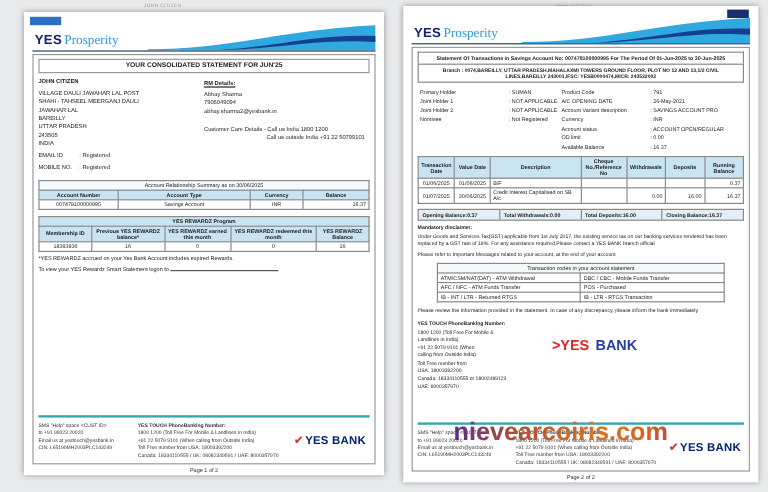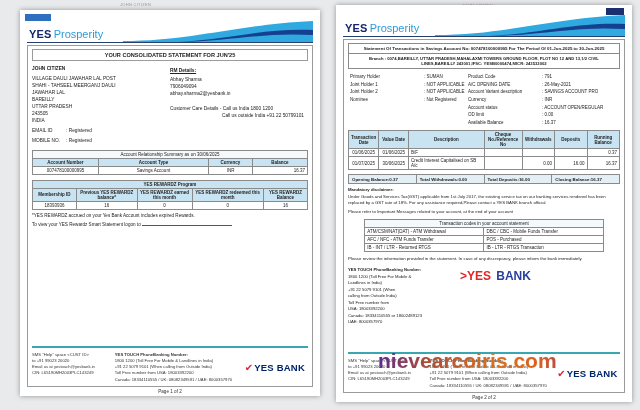--- a/index.html
+++ b/index.html
@@ -12,21 +12,21 @@
   .top-label{position:absolute;font-size:4px;color:#9a9a9a;letter-spacing:.3px;}
   .page{position:absolute;background:#fff;box-shadow:0 0 5px rgba(0,0,0,.38);display:flex;flex-direction:column;}
   #page1{left:20px;top:10px;width:300px;height:386px;padding:4px 7px 2px 7px;box-sizing:border-box;}
   #page2{left:336px;top:5px;width:296px;height:397px;padding:3px 7px 2px 7px;box-sizing:border-box;}
   .corner-badge{position:absolute;background:#2f6fc0;}
   #badge1{left:5px;top:4px;width:26px;height:7px;}
   #badge2{right:8px;top:3px;width:18px;height:7px;background:#1b2e6e;}
   .brand-row{display:flex;align-items:flex-end;justify-content:space-between;height:24px;margin-top:4px;}
   .brand{white-space:nowrap;padding-left:2px;}
   .b-yes{font-weight:bold;color:#16246b;font-size:11px;letter-spacing:.2px;}
-  .b-pros{color:#2e9bd6;font-size:11px;margin-left:2px;}
+  .b-pros{color:#2e9bd6;font-size:11px;margin-left:2px;font-family:Liberation Serif, serif;}
   .wave{flex:0 0 auto;}
   .hr-dark{height:1px;background:#23406e;margin-bottom:2px;}
   .content{border:1px solid #9b9b9b;flex:1;display:flex;flex-direction:column;padding:3px 4px;min-height:0;}
   .title-bar{border:1px solid #9b9b9b;text-align:center;font-weight:bold;font-size:5.6px;padding:2px 0;margin-bottom:5px;}
   .addr-row{display:flex;justify-content:space-between;font-size:4.8px;line-height:1.45;}
   .addr-col{width:46%;}
   .rm-col{width:50%;padding-top:2px;}
   .addr-name{font-weight:bold;margin-bottom:3px;}
   .contact-line{display:flex;margin-top:3px;}
   .contact-line .lbl{width:34px;}
@@ -64,21 +64,21 @@
   .kv .k{width:74px;}
   .totals-strip{display:flex;border:1px solid #8a8a8a;background:#e4eef5;font-size:4.4px;font-weight:bold;margin-top:4px;}
   .totals-strip div{flex:1;padding:1.5px 3px;border-right:1px solid #8a8a8a;}
   .totals-strip div:last-child{border-right:none;}
   .disc{font-size:4.3px;line-height:1.5;margin-top:3px;}
   .disc-head{font-weight:bold;}
   .codes-wrap{width:88%;margin:4px auto 0 auto;}
   .review{font-size:4.4px;margin-top:4px;}
   .phone-region{display:flex;margin-top:6px;}
   .phone-col{width:36%;font-size:4.2px;line-height:1.55;}
-  .big-brand{font-size:12px;font-weight:bold;padding-left:14px;padding-top:2px;white-space:nowrap;}
+  .big-brand{font-size:12px;font-weight:bold;padding-left:14px;padding-top:2px;white-space:nowrap;margin-top:12px;}
   .bb-red{color:#e02726;}
   .bb-blue{color:#2a3f9e;margin-left:2px;}
   .watermark{
     position:absolute;left:378px;top:349px;width:260px;z-index:5;
     font-size:21px;font-weight:bold;letter-spacing:0px;
     background:linear-gradient(90deg,#5b2d91 0%,#c4571f 18%,#ff8a00 45%,#ff7300 62%,#7a1fa0 85%,#5b2d91 100%);
     -webkit-background-clip:text;background-clip:text;color:transparent;
     text-shadow:0 0 1px rgba(90,40,140,.25);
     white-space:nowrap;
   }

